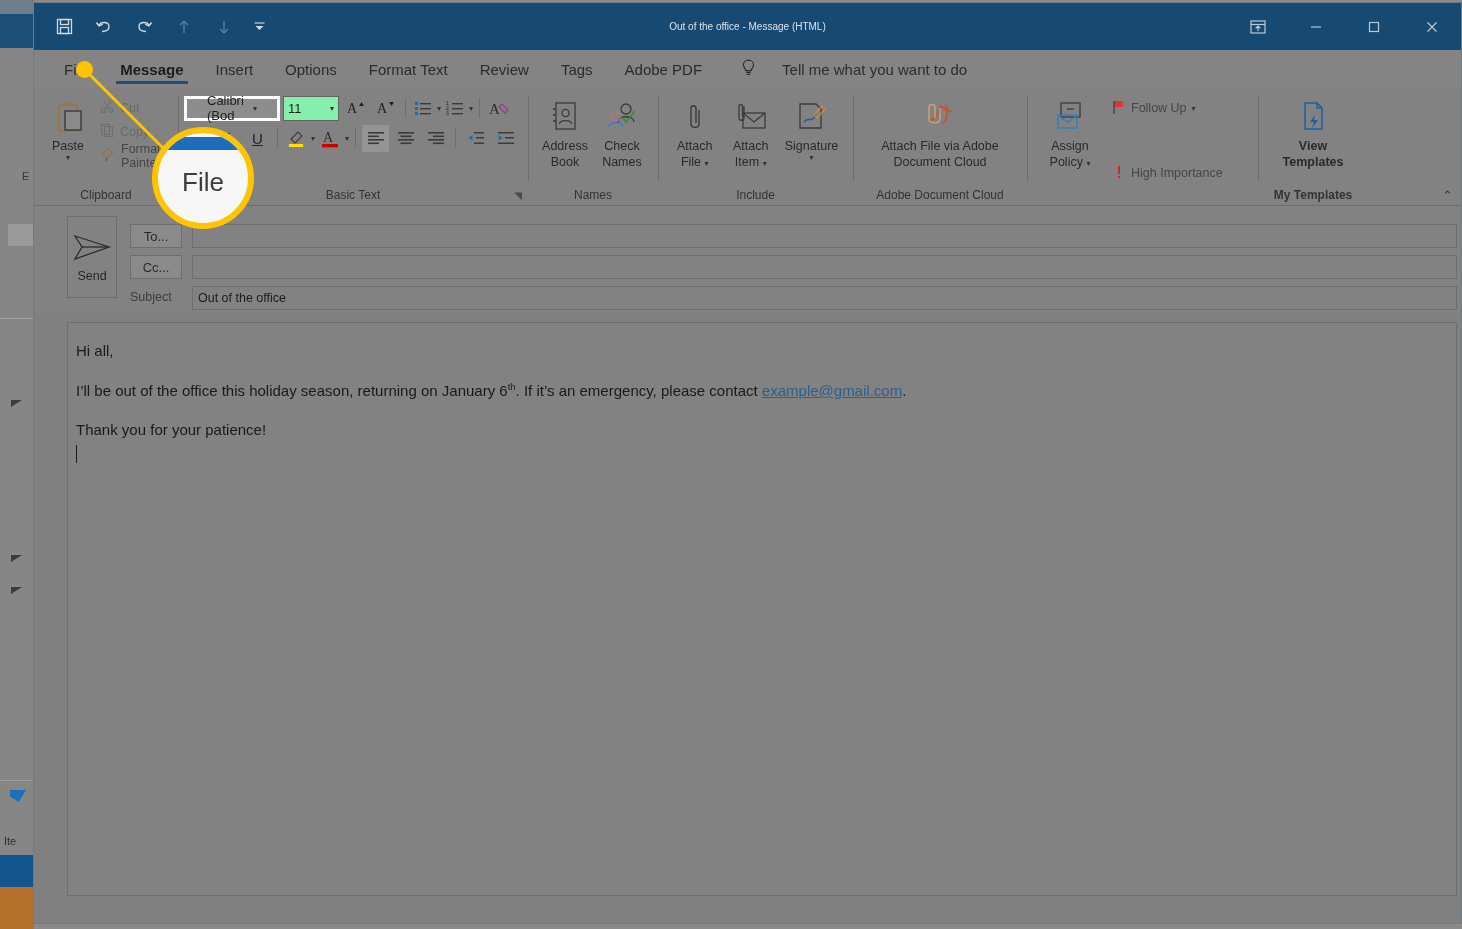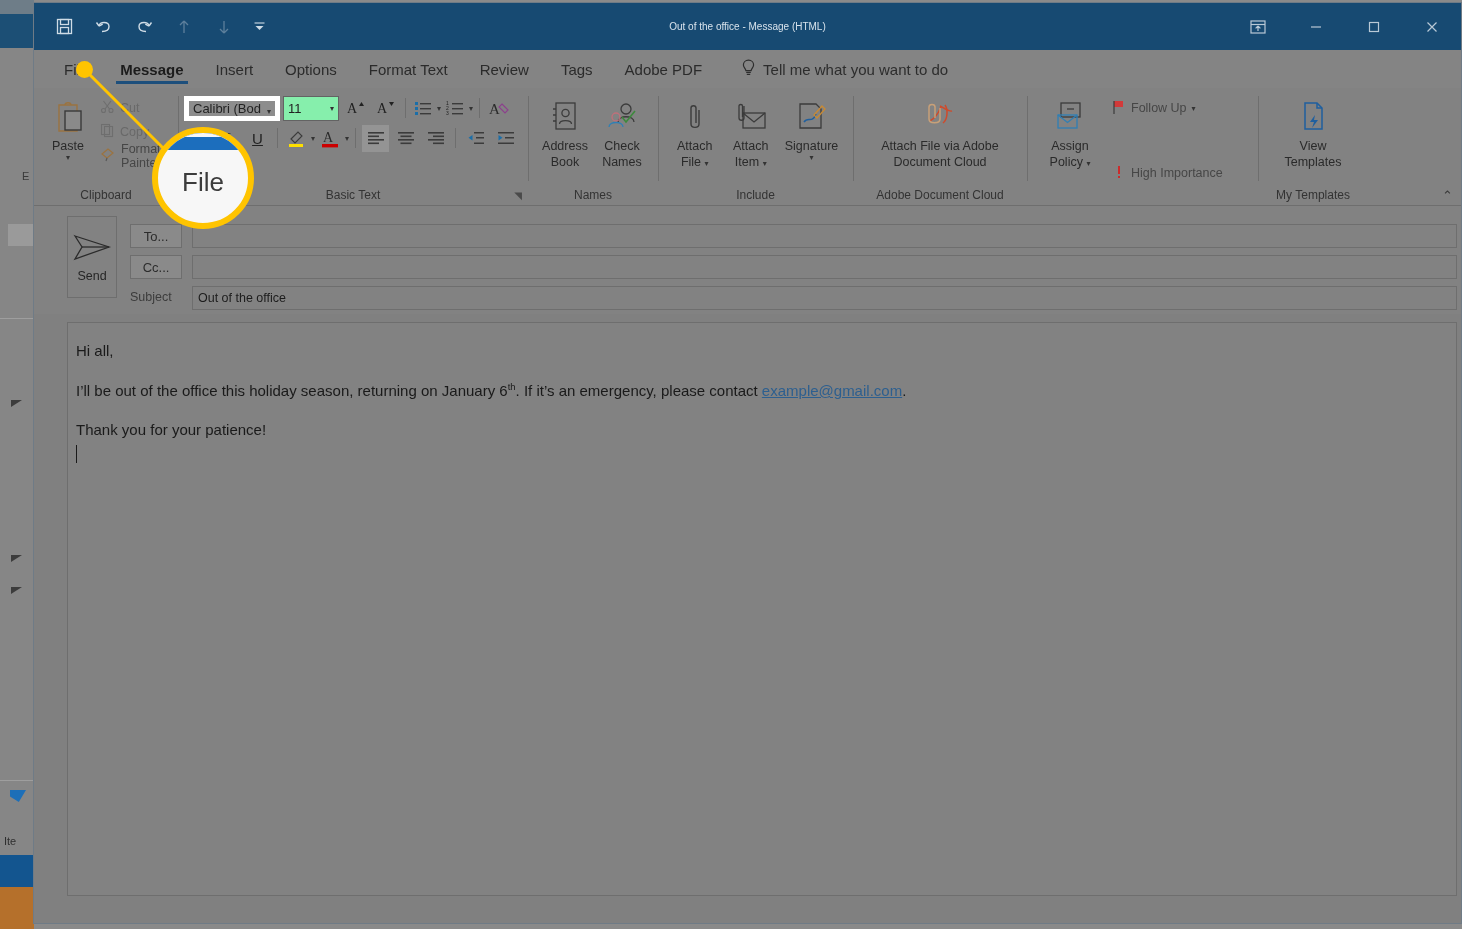--- a/index.html
+++ b/index.html
@@ -57,21 +57,21 @@
   }
   .tab {
     position:relative; font-size:15px; color:#2b2b2b; padding:0 16px; height:38px;
     display:flex; align-items:center;
   }
   .tab.active { font-weight:bold; color:#1c1c1c; }
   .tab.active::after {
     content:""; position:absolute; left:12px; right:12px; bottom:4px;
     height:3px; background:#1d4f7c;
   }
-  #tellme { display:flex; align-items:center; gap:6px; margin-left:22px; font-size:15px; color:#2d2d2d; }
+  #tellme { display:flex; align-items:center; gap:25px; margin-left:22px; font-size:15px; color:#2d2d2d; }
 
   
   #ribbon {
     position:absolute; left:0; top:85px; width:100%; height:118px;
     background:#828282; border-bottom:1px solid #6e6e6e;
     display:flex; align-items:stretch;
   }
   .rgroup { position:relative; display:flex; flex-direction:column; height:100%; }
   .rgroup-body { flex:1; display:flex; align-items:flex-start; padding:6px 6px 0 6px; }
   .rgroup-label {
@@ -89,22 +89,22 @@
   }
   .bigbtn .ico { height:40px; display:flex; align-items:center; justify-content:center; }
   .bigbtn .lbl { margin-top:2px; }
   .smallrow { display:flex; align-items:center; gap:5px; font-size:12.5px; color:#464646; height:24px; padding:0 4px;}
   .dim { color:#696969; }
 
   
   #g-basictext .rgroup-body { flex-direction:column; padding-top:5px; }
   .bt-row { display:flex; align-items:center; gap:3px; height:30px; }
   .fontbox {
-    width:96px; height:25px; background:#8d8d8d; border:5px solid #ffffff;
-    display:flex; align-items:flex-end; padding:0 4px; font-size:13px; color:#222;
+    width:96px; height:25px; background:#8d8d8d; border:3px solid #ffffff;
+    display:flex; align-items:center; padding:0 20px; font-size:13px; color:#222;
     justify-content:space-between;
   }
   .sizebox {
     width:56px; height:25px; background:#86efac; border:1px solid #636363;
     display:flex; align-items:center; padding:0 4px; font-size:13px; color:#222;
     justify-content:space-between;
   }
   .tbtn { width:27px; height:27px; display:flex; align-items:center; justify-content:center;
           font-size:15px; color:#222; }
   .tbtn.on { background:#949494; }
@@ -566,21 +566,21 @@
             <span>Low Importance</span>
           </div>
         </div>
       </div>
       <div class="rgroup-label">
         <span>Tags</span>
         <span class="dlg-launcher" style="position:absolute; right:6px;">◥</span>
       </div>
     </div>
 
-    <div class="rgroup" style="width:110px;">
+    <div class="rgroup" style="width:110px;font-weight:bold;">
       <div class="rgroup-body" style="justify-content:center;">
         <div class="bigbtn" style="width:90px;">
           <div class="ico">
             <svg width="32" height="34" viewBox="0 0 32 34" fill="none" stroke="#1f5f9e" stroke-width="1.5">
               <path d="M8 3 H20 L25 8 V29 H8 Z"></path>
               <path d="M20 3 V8 H25"></path>
               <path d="M18 15 L13 22 H17 L15 28 L21 20 H17 Z" fill="#1f5f9e" stroke="none"></path>
             </svg>
           </div>
           <div class="lbl">View</div>

